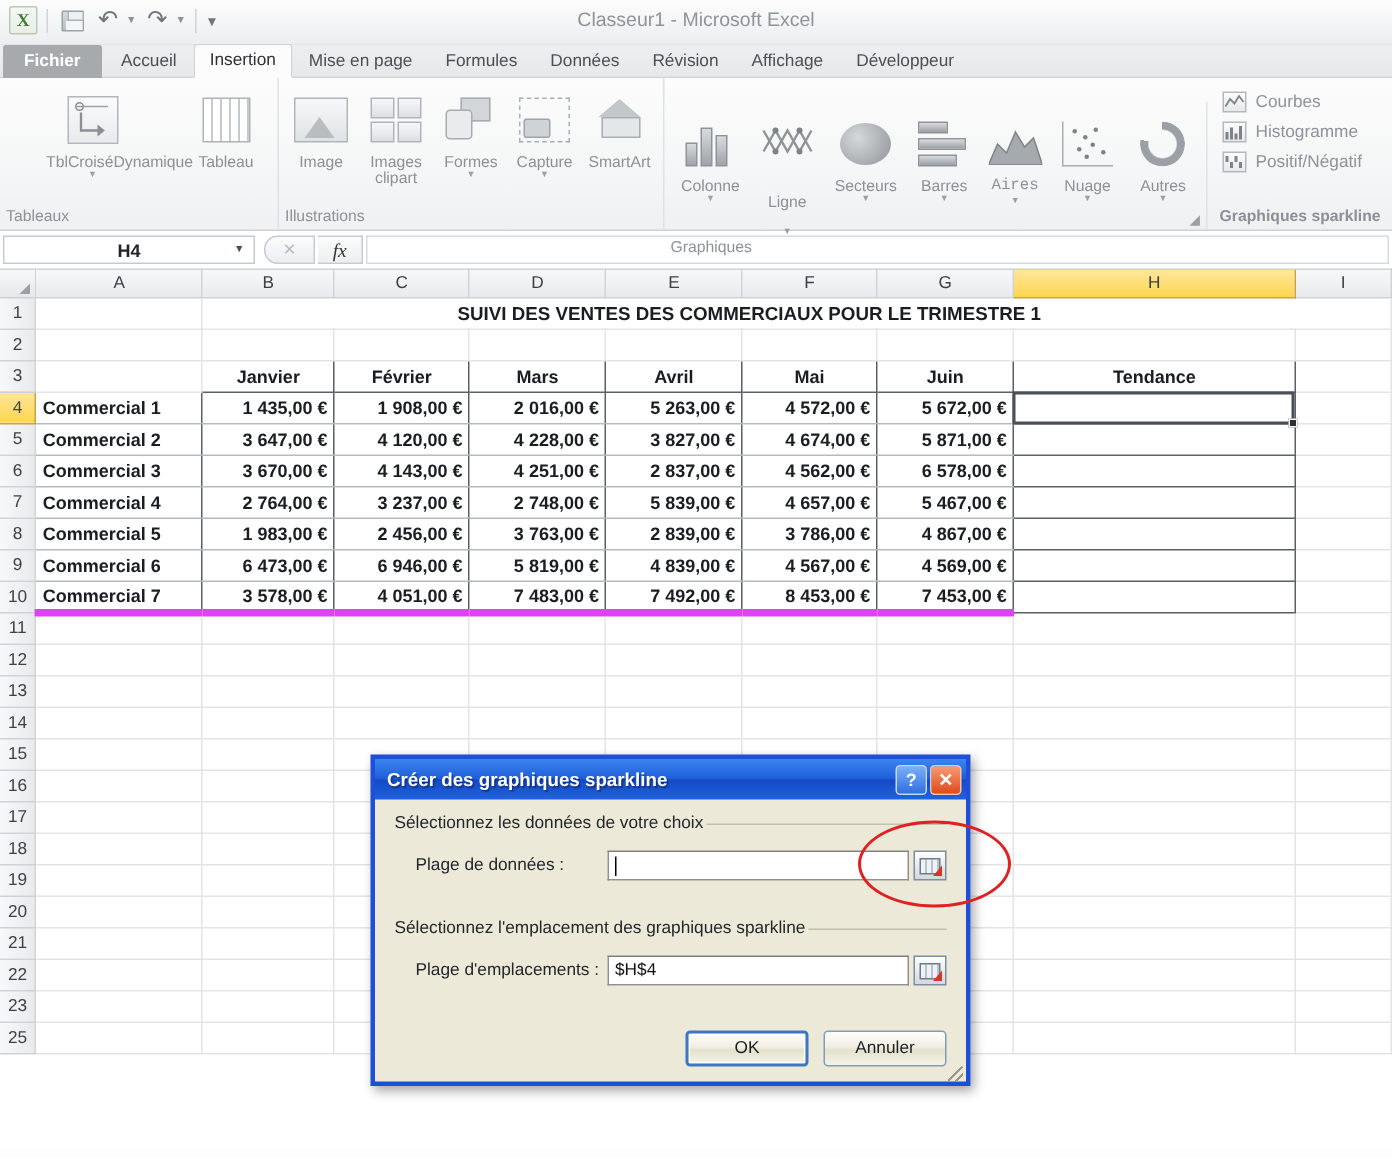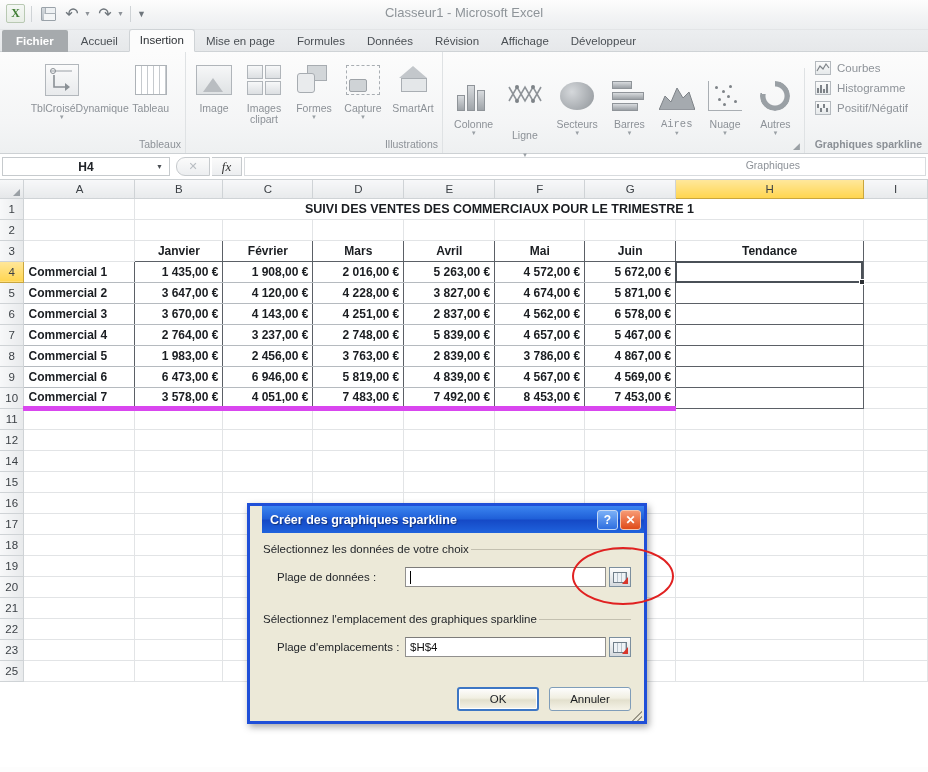--- a/index.html
+++ b/index.html
@@ -115,21 +115,21 @@
   }
   .rgroup {
     position: relative;
     display: flex; flex-direction: column;
     justify-content: space-between;
     border-right: 1px solid #dfe2e4;
     padding: 3px 4px 0 4px;
   }
   .rgroup-items { display: flex; align-items: flex-start; gap: 1px; flex: 1; }
   .rgroup-label {
-    text-align: right;
+    text-align: left;
     font-size: 10.5px;
     color: #8d9298;
     padding-bottom: 3px;
     position: relative;
   }
   .rbtn {
     display: flex; flex-direction: column; align-items: center;
     width: 62px;
     padding-top: 4px;
   }
@@ -348,21 +348,20 @@
     box-shadow: 2px 3px 7px rgba(0,0,0,0.35);
     z-index: 50;
   }
   .dlg-title {
     height: 27px;
     background: linear-gradient(180deg,#3b85f0 0%,#1f5fd8 48%,#1549c6 52%,#1f63dd 100%);
     display: flex; align-items: center;
     padding: 0 3px 0 8px;
     color: #fff; font-weight: bold; font-size: 12.5px;
     font-family: "Liberation Sans", sans-serif;
-    margin-left: 12px;
   }
   .dlg-title .t { flex: 1; text-shadow: 1px 1px 1px rgba(0,0,0,0.4); }
   .dlg-btn {
     width: 21px; height: 20px;
     border: 1px solid #c3d8f5;
     border-radius: 3px;
     display: flex; align-items: center; justify-content: center;
     font-size: 12px; font-weight: bold; color: #fff;
     margin-left: 2px;
   }
@@ -872,20 +871,32 @@
             <td class="cell"></td>
             <td class="cell"></td>
             <td class="cell"></td>
             <td class="cell"></td>
             <td class="cell"></td>
             <td class="cell"></td>
             <td class="cell"></td>
             <td class="cell"></td>
           </tr>
         <tr>
+            <td class="rowhead">13</td>
+            <td class="cell"></td>
+            <td class="cell"></td>
+            <td class="cell"></td>
+            <td class="cell"></td>
+            <td class="cell"></td>
+            <td class="cell"></td>
+            <td class="cell"></td>
+            <td class="cell"></td>
+            <td class="cell"></td>
+          </tr>
+        <tr>
             <td class="rowhead">14</td>
             <td class="cell"></td>
             <td class="cell"></td>
             <td class="cell"></td>
             <td class="cell"></td>
             <td class="cell"></td>
             <td class="cell"></td>
             <td class="cell"></td>
             <td class="cell"></td>
             <td class="cell"></td>

